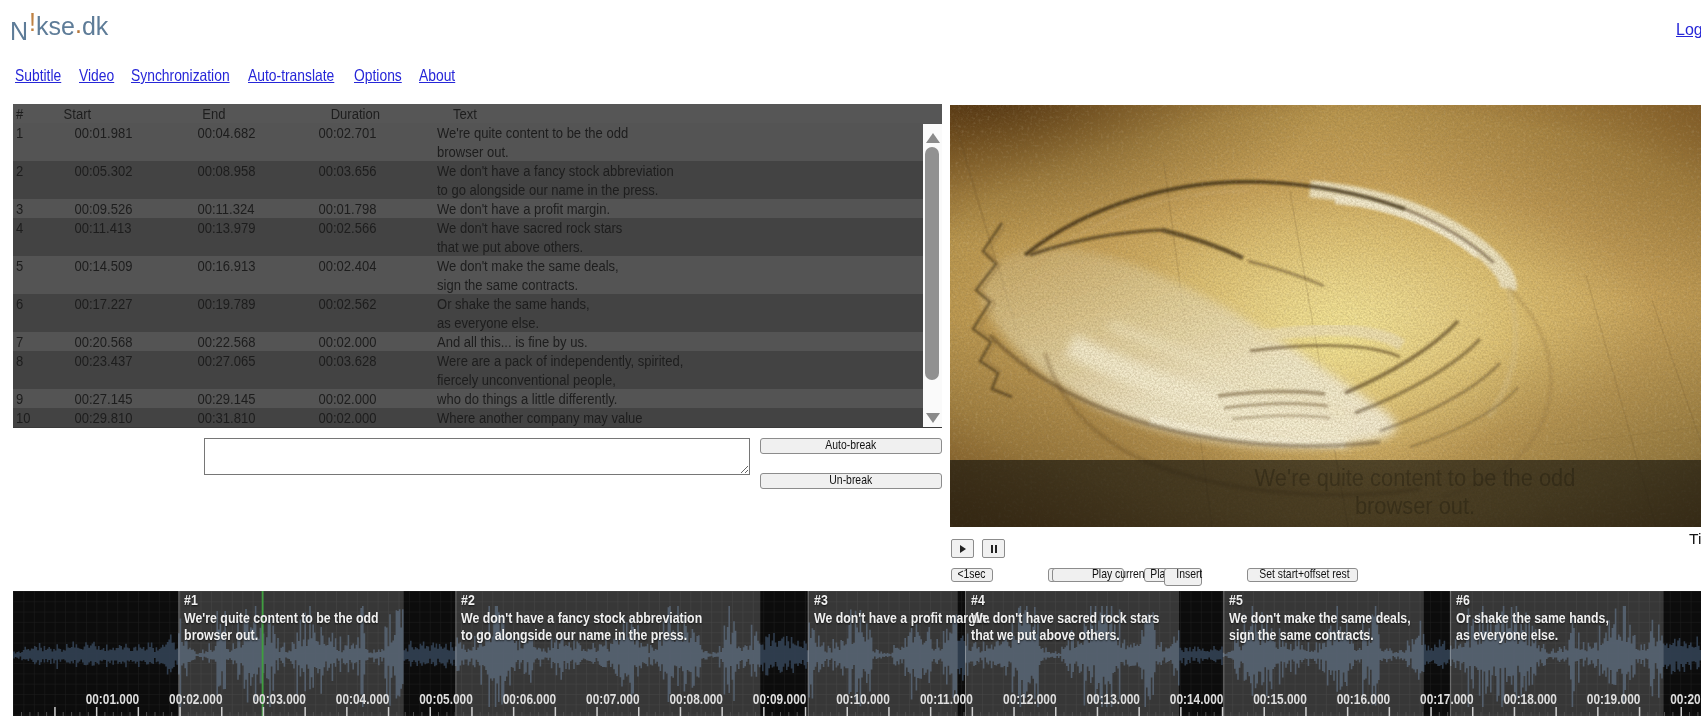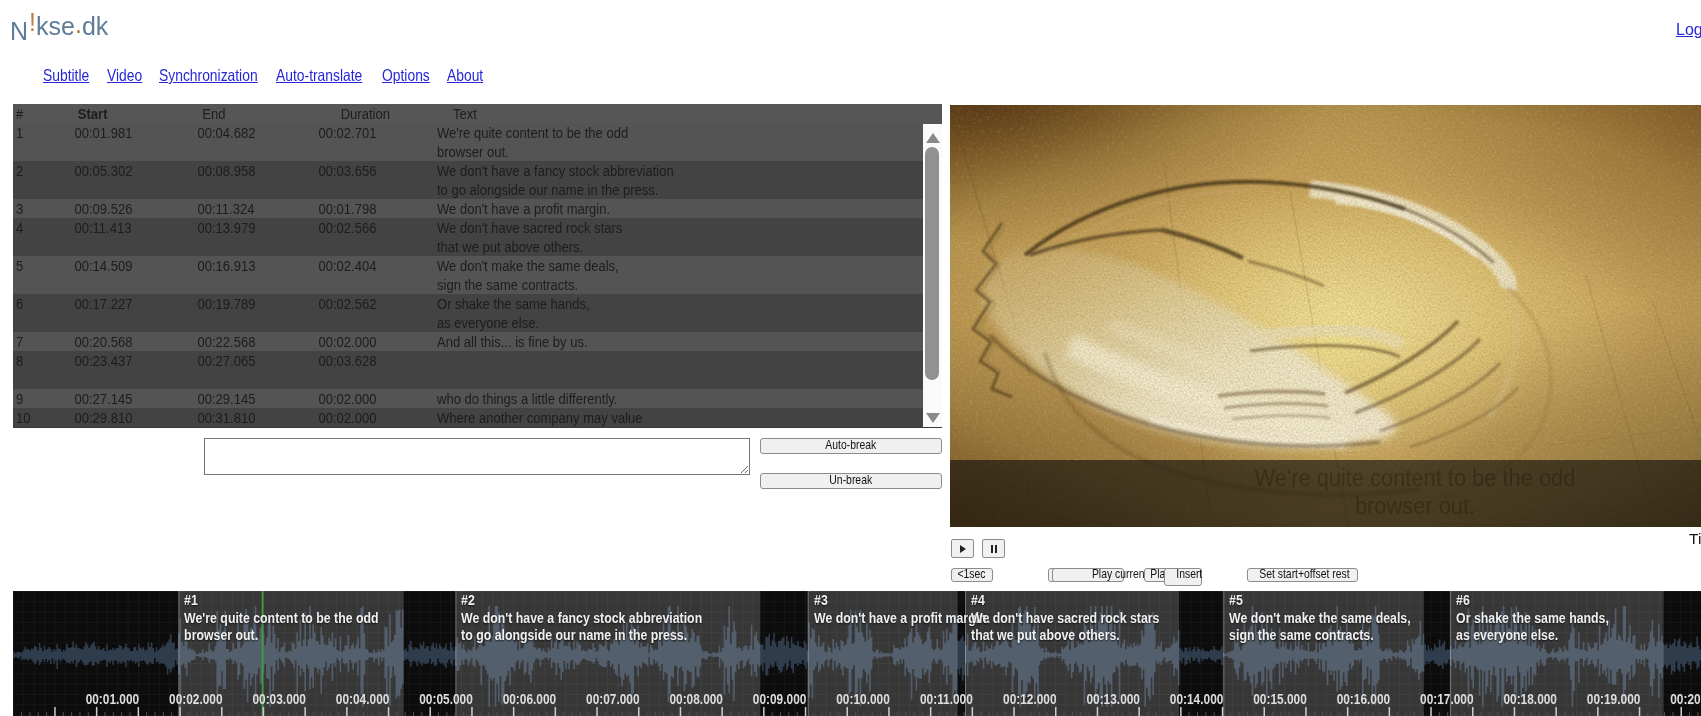--- a/index.html
+++ b/index.html
@@ -7,39 +7,39 @@
 i { font-style:normal; }
 .cd { display:inline-block; transform:scaleX(0.84); transform-origin:0 50%; white-space:nowrap; }
 .cdc { display:inline-block; transform:scaleX(0.84); transform-origin:50% 50%; white-space:nowrap; }
 .logo { position:absolute; left:10px; top:12px; font-size:25px; color:#5e7c98; white-space:nowrap; }
 .logo span { display:inline-block; }
 .logo .n { transform:translateY(4.5px); }
 .logo .bang { color:#bf8142; transform:translateY(-4px); margin-left:1px; }
 .logo .dot { color:#b5763a; transform:translateY(-2px); }
 .login { position:absolute; left:1676px; top:21px; font-size:16px; white-space:nowrap; }
 .nav { position:absolute; left:0; top:66px; font-size:16.5px; height:20px; }
-.nav a { position:absolute; top:0;margin-left:28px; }
+.nav a { position:absolute; top:0; }
 .nav .cd { text-decoration:underline; }
 
 
 .tbl { position:absolute; left:13px; top:104px; width:929px; height:324px;
   font-size:15.5px; color:#1d1d1d; border-bottom:2px solid #3a3a3a; }
 .trow { position:relative; line-height:19.2px; }
 .thead { background:#565656; height:19px; }
 .odd { background:#545454; }
 .even { background:#434343; }
 .trow span { position:absolute; top:0; white-space:nowrap; }
 .c1 { left:3px; }
 .c2 { left:50px; width:80px; text-align:center; }
 .c3 { left:173px; width:80px; text-align:center; }
 .c4 { left:294px; width:80px; text-align:center; }
 .c5 { left:424px; }
-.h2 { left:40px; width:80px; text-align:center;font-weight:bold; }
+.h2 { left:48px; width:80px; text-align:left; }
 .h3 { left:161px; width:80px; text-align:center; }
-.h4 { left:302px; width:80px; text-align:right; }
+.h4 { left:302px; width:80px; text-align:center; }
 .h5 { left:440px; }
 .sbar { position:absolute; right:0; top:20px; width:19px; height:303px; background:#fafafa; }
 .sb-up { position:absolute; left:2.5px; top:9px; width:0; height:0;
   border-left:7px solid transparent; border-right:7px solid transparent; border-bottom:10px solid #8a8a8a; }
 .sb-dn { position:absolute; left:2.5px; top:289px; width:0; height:0;
   border-left:7px solid transparent; border-right:7px solid transparent; border-top:10px solid #8a8a8a; }
 .sb-th { position:absolute; left:2px; top:23px; width:14px; height:233px; background:#919191; border-radius:8px; }
 
 
 .ta { position:absolute; left:204px; top:438px; width:546px; height:37px; border:1px solid #767676; background:#fff; resize:both; }
@@ -138,20 +138,21 @@
       <span class="c2"><i class="cdc">00:20.568</i></span>
       <span class="c3"><i class="cdc">00:22.568</i></span>
       <span class="c4"><i class="cdc">00:02.000</i></span>
       <span class="c5"><i class="cd">And all this... is fine by us.</i></span>
     </div>
     <div class="trow even" style="height:38px">
       <span class="c1"><i class="cd">8</i></span>
       <span class="c2"><i class="cdc">00:23.437</i></span>
       <span class="c3"><i class="cdc">00:27.065</i></span>
       <span class="c4"><i class="cdc">00:03.628</i></span>
+      <span class="c5"><i class="cd">Were are a pack of independently, spirited,<br>fiercely unconventional people,</i></span>
     </div>
     <div class="trow odd" style="height:19px">
       <span class="c1"><i class="cd">9</i></span>
       <span class="c2"><i class="cdc">00:27.145</i></span>
       <span class="c3"><i class="cdc">00:29.145</i></span>
       <span class="c4"><i class="cdc">00:02.000</i></span>
       <span class="c5"><i class="cd">who do things a little differently.</i></span>
     </div>
     <div class="trow even" style="height:19px">
       <span class="c1"><i class="cd">10</i></span>

